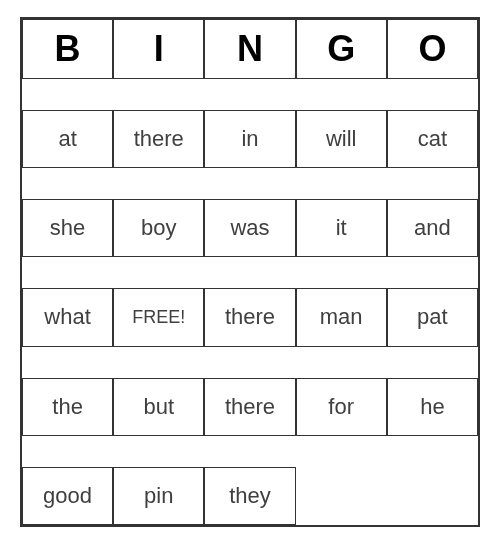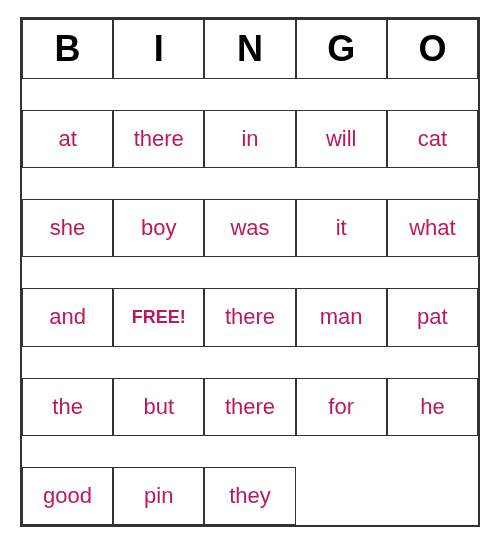--- a/index.html
+++ b/index.html
@@ -36,29 +36,29 @@
       font-weight: bold;
       color: #000;
     }
 
     .cell {
       border: 1px solid #333;
       display: flex;
       align-items: center;
       justify-content: center;
       font-size: 22px;
-      color: #be185d;
+      color: #404040;
       text-align: right;
       padding: 4px;
       margin-top: 31px;
     }
 
     .free-cell {
       font-size: 18px;
-      font-weight: bold;
+      font-weight: normal;
       font-variant: small-caps;
     }
   </style>
 </head>
 <body>
 
 <div class="bingo-card">
 
   <div class="header-cell">B</div>
   <div class="header-cell">I</div>
@@ -70,22 +70,22 @@
   <div class="cell">there</div>
   <div class="cell">in</div>
   <div class="cell">will</div>
   <div class="cell">cat</div>
 
   <div class="cell">she</div>
   <div class="cell">boy</div>
   <div class="cell">was</div>
   <div class="cell">it</div>
 
+  <div class="cell">and</div>
   <div class="cell">what</div>
-  <div class="cell">and</div>
   <div class="cell free-cell">FREE!</div>
   <div class="cell">there</div>
   <div class="cell">man</div>
 
   <div class="cell">pat</div>
   <div class="cell">the</div>
   <div class="cell">but</div>
   <div class="cell">there</div>
   <div class="cell">for</div>
 

